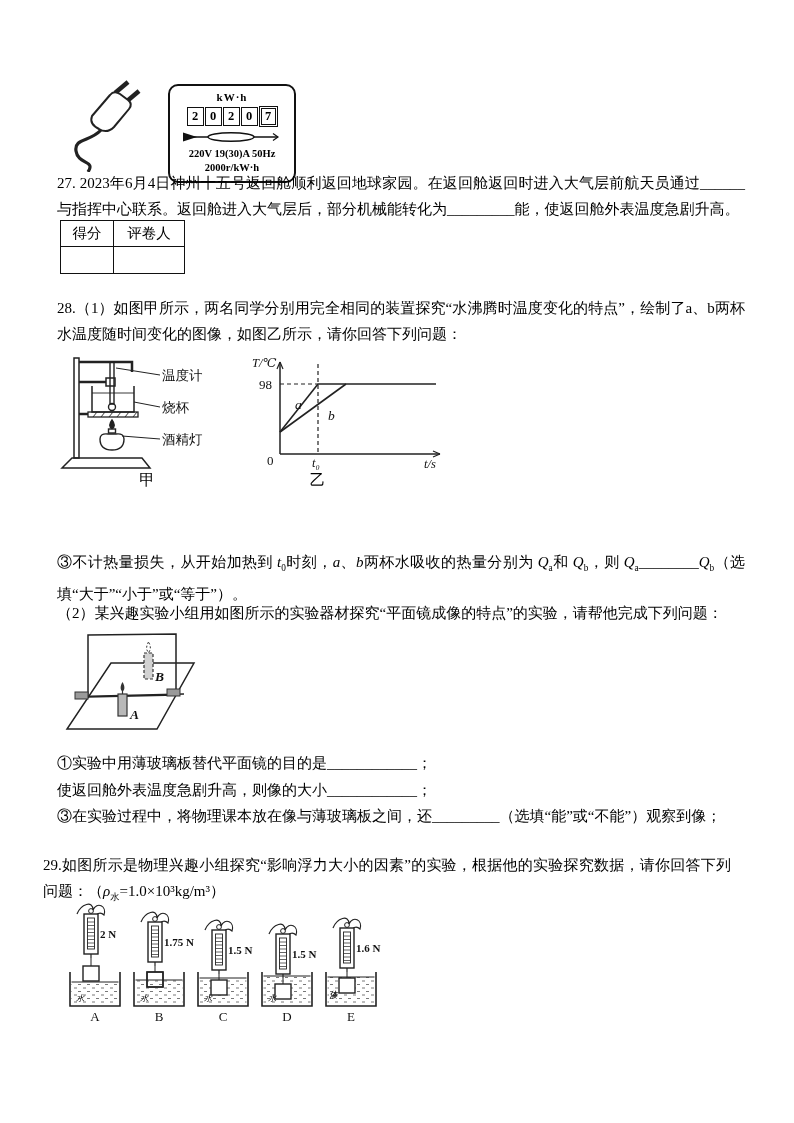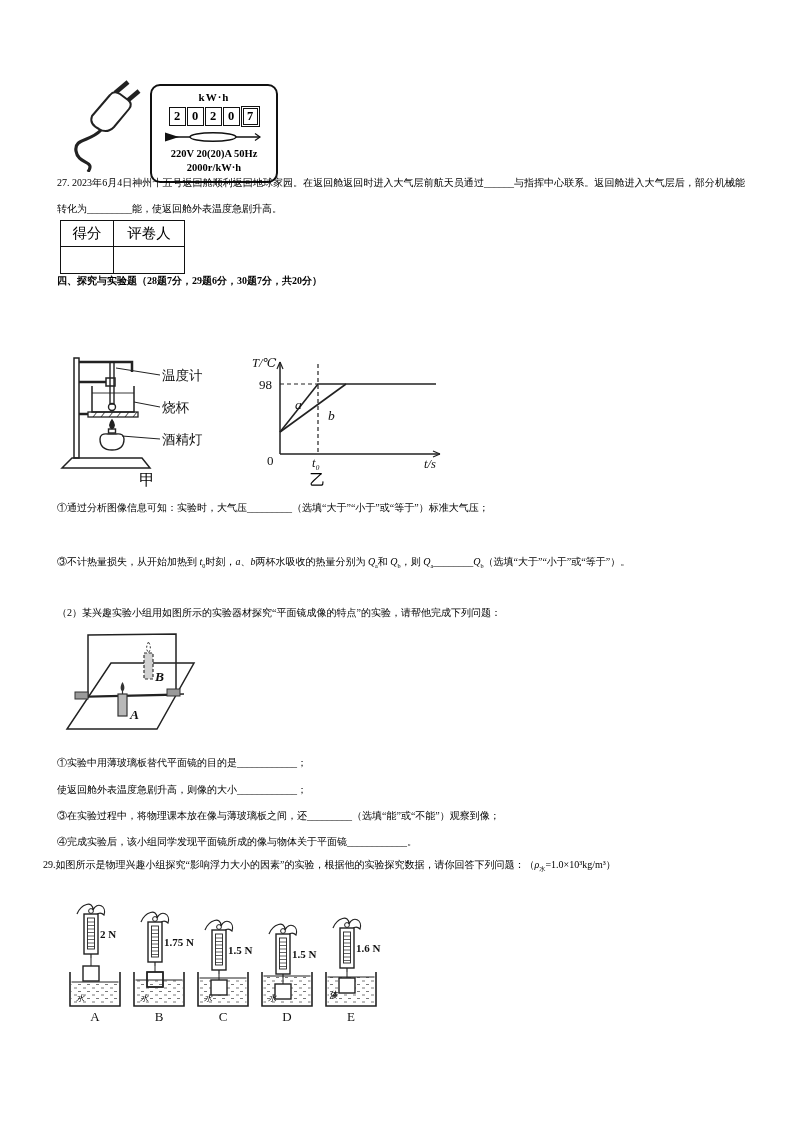--- a/index.html
+++ b/index.html
@@ -1,25 +1,25 @@
 <!DOCTYPE html>
 <html><head>
 <meta charset="utf-8">
 <style>
   html,body{margin:0;padding:0;background:#e8e8e8;}
   .page{position:relative;width:794px;height:1123px;background:#fff;margin:0 auto;
         font-family:"Liberation Serif","DejaVu Serif",serif;color:#000;overflow:hidden;}
-  .para{position:absolute;font-size:10px;line-height:26px;text-align:justify;margin:0;}
+  .para{position:absolute;font-size:15px;line-height:26px;text-align:justify;margin:0;}
   .bold{font-weight:bold;}
   sub{font-size:0.62em;}
   .it{font-style:italic;}
   svg text{font-family:"Liberation Serif","DejaVu Serif",serif;fill:#111;}
 
   
-  .meter-fig{position:absolute;left:56px;top:80px;display:flex;gap:2px;align-items:flex-start;}
+  .meter-fig{position:absolute;left:56px;top:80px;display:flex;gap:20px;align-items:flex-start;}
   .meter-box{width:116px;border:2px solid #111;border-radius:10px;padding:5px 4px 6px;
              text-align:center;margin-top:4px;background:#fff;}
   .meter-unit{font-size:11px;font-weight:bold;letter-spacing:1px;line-height:12px;}
   .digits{display:flex;justify-content:center;align-items:center;gap:1px;margin:3px 0 2px;}
   .digit{width:15px;height:17px;border:1.5px solid #111;font-size:12.5px;font-weight:bold;
          display:flex;align-items:center;justify-content:center;}
   .digit-outer{border:1.5px solid #111;padding:1px;display:inline-flex;}
   .digit-outer .digit{border-width:1px;width:13px;height:15px;}
   .meter-spec{font-size:10.5px;font-weight:bold;line-height:14px;white-space:nowrap;}
 
@@ -63,42 +63,42 @@
         <span class="digit-outer">
             <span class="digit">7</span>
           </span>
       </div>
       <svg width="102" height="12" viewBox="0 0 102 12">
         <path d="M4,6 H97" stroke="#111" stroke-width="1.4"></path>
         <polygon points="2,1.5 2,10.5 16,6" fill="#111"></polygon>
         <ellipse cx="50" cy="6" rx="23" ry="4.2" fill="#fff" stroke="#111" stroke-width="1.4"></ellipse>
         <path d="M92,2.5 L97,6 L92,9.5" fill="none" stroke="#111" stroke-width="1.2"></path>
       </svg>
-      <div class="meter-spec">220V 20(20)A 50Hz</div>
+      <div class="meter-spec">220V 19(30)A 50Hz</div>
       <div class="meter-spec">2000r/kW·h</div>
     </div>
   </div>
 
   <p class="para" style="left:57px;top:170px;width:688px;">27. 2023年6月4日神州十五号返回舱顺利返回地球家园。在返回舱返回时进入大气层前航天员通过______与指挥中心联系。返回舱进入大气层后，部分机械能转化为_________能，使返回舱外表温度急剧升高。</p>
 
   <table class="score-table">
     <tbody>
         <tr>
       <td class="c1">得分</td>
       <td class="c2">评卷人</td>
     </tr>
     <tr>
       <td class="c1"></td>
       <td class="c2"></td>
     </tr>
   </tbody>
     </table>
 
-  <p class="para bold" style="left:57px;top:268px;width:688px;">四、探究与实验题（28题7分，29题6分，30题7分，共20分）</p>
-
+
+  <p class="para" style="left:57px;top:295px;width:688px;">28.（1）如图甲所示，两名同学分别用完全相同的装置探究“水沸腾时温度变化的特点”，绘制了a、b两杯水温度随时间变化的图像，如图乙所示，请你回答下列问题：</p>
 
   <div class="figrow">
     <div class="figcol">
       <svg width="178" height="118" viewBox="0 0 178 118">
         <g stroke="#222" fill="none" stroke-width="1.5">
           <path d="M4,116 L14,106 H84 L92,116 Z"></path>
           <rect x="16" y="6" width="5" height="100"></rect>
           <path d="M21,10 H74 V20" stroke-width="2.5"></path>
           <path d="M21,30 H48" stroke-width="2.5"></path>
           <rect x="48" y="26" width="9" height="8"></rect>
@@ -152,21 +152,20 @@
         <text x="45" y="57" font-size="13.5" font-style="italic">a</text>
         <text x="78" y="68" font-size="13.5" font-style="italic">b</text>
         <text x="17" y="113" font-size="13">0</text>
         <text x="62" y="115" font-size="12.5" font-style="italic">t₀</text>
         <text x="174" y="116" font-size="12.5" font-style="italic">t/s</text>
       </svg>
       <div class="figcap shift">乙</div>
     </div>
   </div>
 
-  <p class="para" style="left:57px;top:495px;width:688px;">①通过分析图像信息可知：实验时，大气压_________（选填“大于”“小于”或“等于”）标准大气压；</p>
   <p class="para" style="left:57px;top:549px;width:688px;"><span>③不计热量损失，从开始加热到 </span><span class="it">t</span><sub>0</sub><span>时刻，</span><span class="it">a</span><span>、</span><span class="it">b</span><span>两杯水吸收的热量分别为 </span><span class="it">Q</span><sub>a</sub><span>和 </span><span class="it">Q</span><sub>b</sub><span>，则 </span><span class="it">Q</span><sub>a</sub><span>________</span><span class="it">Q</span><sub>b</sub><span>（选填“大于”“小于”或“等于”）。</span></p>
 
   <p class="para" style="left:57px;top:600px;width:688px;">（2）某兴趣实验小组用如图所示的实验器材探究“平面镜成像的特点”的实验，请帮他完成下列问题：</p>
 
   <div class="mirror-fig">
     <svg width="218" height="112" viewBox="0 0 218 112">
       <polygon points="51,30 134,30 97,96 7,96" fill="none" stroke="#222" stroke-width="1.5"></polygon>
       <polygon points="28,2 116,1 116,62 28,64" fill="none" stroke="#222" stroke-width="1.5"></polygon>
       <path d="M20,63.5 L124,61" stroke="#222" stroke-width="1.3" fill="none"></path>
       <rect x="15" y="59" width="13" height="7" fill="#9a9a9a" stroke="#333"></rect>
@@ -182,21 +181,20 @@
         <path d="M62.5,49 C60,53 60,57 62.5,58.5 C65,57 65,53 62.5,49 Z" fill="#333"></path>
       </g>
       <text x="70" y="86" font-size="13.5" font-style="italic" font-weight="bold">A</text>
       <text x="95" y="48" font-size="13.5" font-style="italic" font-weight="bold">B</text>
     </svg>
   </div>
 
   <p class="para" style="left:57px;top:750px;width:688px;">①实验中用薄玻璃板替代平面镜的目的是____________；</p>
   <p class="para" style="left:57px;top:777px;width:688px;">使返回舱外表温度急剧升高，则像的大小____________；</p>
   <p class="para" style="left:57px;top:803px;width:688px;">③在实验过程中，将物理课本放在像与薄玻璃板之间，还_________（选填“能”或“不能”）观察到像；</p>
-  <p class="para" style="left:57px;top:829px;width:688px;">④完成实验后，该小组同学发现平面镜所成的像与物体关于平面镜____________。</p>
 
   <p class="para" style="left:43px;top:852px;width:688px;"><span>29.如图所示是物理兴趣小组探究“影响浮力大小的因素”的实验，根据他的实验探究数据，请你回答下列问题：（</span><span class="it">ρ</span><sub>水</sub><span>=1.0×10³kg/m³）</span></p>
 
   <div class="buoy-fig">
     <svg width="330" height="124" viewBox="0 0 330 124">
       <defs>
         <g id="sscale">
           <path d="M-7,0 C-3,-10 9,-14 9,-4 C13,-13 23,-8 20,1 C16,-3 12,0 10,4" fill="none" stroke="#222" stroke-width="1.2"></path>
           <circle cx="7" cy="-3" r="2.4" fill="none" stroke="#222" stroke-width="1"></circle>
           <rect x="0" y="0" width="14" height="40" fill="#fff" stroke="#222" stroke-width="1.4"></rect>

